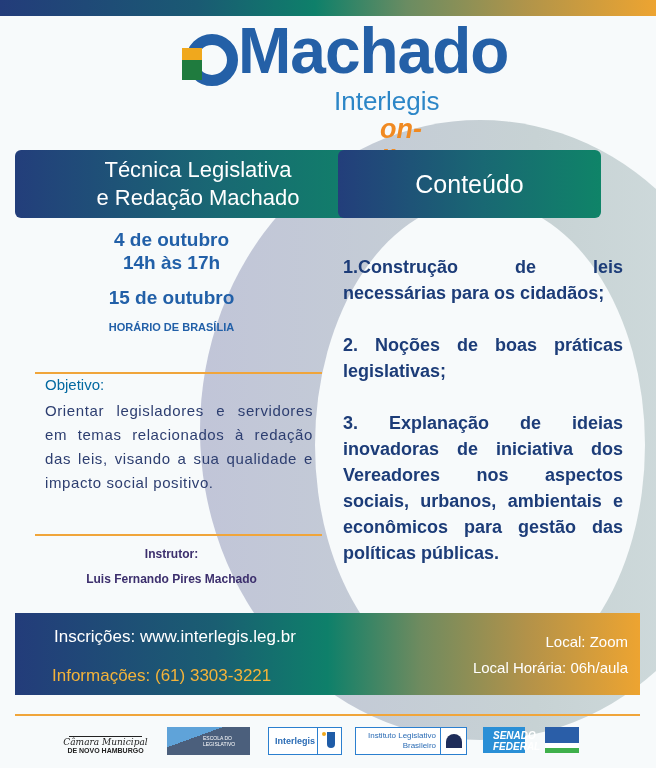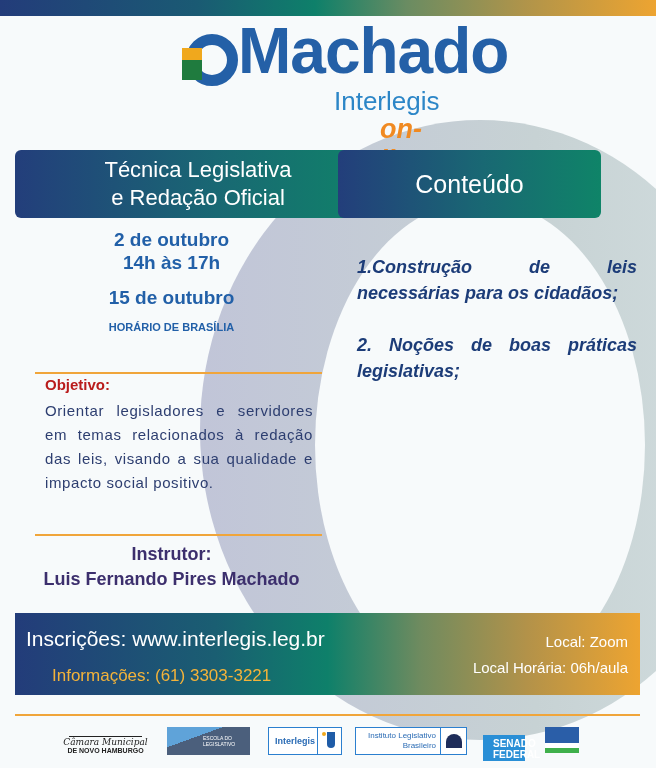--- a/index.html
+++ b/index.html
@@ -21,75 +21,75 @@
   .hdr { position: absolute; height: 68px; border-radius: 6px; color: #fff; text-align: center;
     background: linear-gradient(90deg, #233e7b 0%, #196873 55%, #0f8468 100%); }
   .hdr-left { left: 15px; top: 150px; width: 366px; font-size: 22px; line-height: 28px; padding-top: 6px; }
   .hdr-right { left: 338px; top: 150px; width: 263px; font-size: 25px; line-height: 68px; }
   .dates { position: absolute; left: 15px; top: 228px; width: 313px; text-align: center; color: #2260a8; font-weight: bold; }
   .date-line { font-size: 19px; line-height: 23px; }
   .gap { height: 12px; }
   .tz { font-size: 11px; margin-top: 12px; }
   .hr { position: absolute; left: 35px; width: 287px; height: 2px; background: #f0a53a; }
   .obj { position: absolute; left: 45px; top: 376px; width: 268px; color: #2d3e70; }
-  .obj-title { font-size: 15px; font-weight: bold; color: #b91c1c; margin-bottom: 6px; }
+  .obj-title { font-size: 15px; font-weight: normal; color: #0369a1; margin-bottom: 6px; }
   .obj-text { font-size: 15px; line-height: 24px; text-align: justify; letter-spacing: 0.6px; }
-  .instr { position: absolute; left: 15px; top: 542px; width: 313px; text-align: center; color: #3c2f6d; font-weight: bold; font-size: 18px; line-height: 25px; }
-  .content { position: absolute; left: 357px; top: 254px; width: 280px; color: #1c3c78; font-weight: bold; font-size: 18px; line-height: 26px; text-align: justify; font-style: italic; }
+  .instr { position: absolute; left: 15px; top: 542px; width: 313px; text-align: center; color: #3c2f6d; font-weight: bold; font-size: 12px; line-height: 25px; }
+  .content { position: absolute; left: 343px; top: 254px; width: 280px; color: #1c3c78; font-weight: bold; font-size: 18px; line-height: 26px; text-align: justify; }
   .content p { margin-bottom: 26px; }
   .footer { position: absolute; left: 15px; top: 613px; width: 625px; height: 82px;
     background: linear-gradient(90deg, #233c7a 0%, #1a5e72 32%, #0e806a 50%, #708b5f 65%, #b39249 82%, #eda431 100%); }
-  .f-insc { position: absolute; left: 11px; top: 14px; color: #fff; font-size: 21px; }
+  .f-insc { position: absolute; left: 39px; top: 14px; color: #fff; font-size: 17px; }
   .f-info { position: absolute; left: 37px; top: 53px; color: #f3b33a; font-size: 17px; }
   .f-local { position: absolute; right: 12px; top: 20px; color: #fff; font-size: 15px; }
   .f-carga { position: absolute; right: 12px; top: 46px; color: #fff; font-size: 15px; }
   .hr-bottom { position: absolute; left: 15px; top: 714px; width: 625px; height: 2px; background: #f0a53a; }
   .logos { position: absolute; top: 727px; height: 28px; }
   .lg-camara { left: 63px; width: 85px; font-size: 7px; text-align: center; color: #222; }
   .lg-camara .sky { height: 10px; border-bottom: 1px solid #222; margin: 0 6px; }
   .lg-camara .script { font-family: "DejaVu Serif", serif; font-style: italic; font-size: 9px; line-height: 10px; }
   .lg-camara .city { font-weight: bold; font-size: 7px; line-height: 8px; }
   .lg-escola { left: 167px; width: 83px; background: linear-gradient(160deg, #5fa3d9 0 35%, #4b5f7c 35% 100%); color: #fff; font-size: 5px; padding: 8px 0 0 36px; line-height: 6px; }
   .lg-interlegis { left: 268px; width: 74px; border: 1px solid #2b7fcf; background: #fff; color: #2b6cb5; font-size: 9px; font-weight: bold; padding: 8px 0 0 6px; }
   .lg-interlegis .mark { position: absolute; right: 0; top: 0; width: 24px; height: 26px; border-left: 1px solid #2b7fcf; }
   .lg-interlegis .mark::before { content: ""; position: absolute; left: 9px; top: 4px; width: 8px; height: 16px; border-radius: 0 0 4px 4px; background: #1f5ca7; }
   .lg-interlegis .mark::after { content: ""; position: absolute; left: 4px; top: 4px; width: 4px; height: 4px; border-radius: 50%; background: #f0a81d; }
   .lg-ilb { left: 355px; width: 112px; border: 1px solid #2b7fcf; background: #fff; color: #2b6cb5; font-size: 8px; padding: 3px 30px 0 3px; text-align: right; line-height: 10px; }
   .lg-ilb .mark { position: absolute; right: 0; top: 0; width: 26px; height: 26px; border-left: 1px solid #2b7fcf; }
   .lg-ilb .mark::before { content: ""; position: absolute; left: 5px; top: 6px; width: 16px; height: 14px; border-radius: 8px 8px 0 0; background: #1f2d5a; }
   .lg-senado { left: 483px; width: 96px; color: #fff; font-size: 10px; font-weight: bold; line-height: 11px; }
-  .lg-senado .txt { position: absolute; left: 0; top: 8px; width: 42px; height: 26px; background: #2a8fd6; padding: 3px 0 0 10px; }
+  .lg-senado .txt { position: absolute; left: 0; top: 0; width: 42px; height: 26px; background: #2a8fd6; padding: 3px 0 0 10px; font-style: italic; }
   .lg-senado .pic { position: absolute; left: 62px; top: 0; width: 34px; height: 26px; background: linear-gradient(180deg, #2a5ea8 0 60%, #fff 60% 80%, #3fb04b 80% 100%); }
 </style>
 </head>
 <body>
 
 <div class="topbar"></div>
 <div class="ring"></div>
 <div class="ring-inner"></div>
 
 <div class="logo">
   <div class="logo-o"></div>
   <div class="logo-o-yellow"></div>
   <div class="logo-o-green"></div>
   <div class="logo-word">Machado</div>
   <div class="logo-sub">Interlegis</div>
   <div class="logo-online">on-line</div>
 </div>
 
 <div class="hdr hdr-left">
   <div>Técnica Legislativa</div>
-  <div>e Redação Oficial</div>
+  <div>e Redação Machado</div>
 </div>
 <div class="hdr hdr-right">
   <span>Conteúdo</span>
 </div>
 
 <div class="dates">
-  <div class="date-line">2 de outubro</div>
+  <div class="date-line">4 de outubro</div>
   <div class="date-line">14h às 17h</div>
   <div class="gap"></div>
   <div class="date-line">15 de outubro</div>
   <div class="tz">HORÁRIO DE BRASÍLIA</div>
 </div>
 
 <div class="hr" style="top:372px;"></div>
 
 <div class="obj">
   <div class="obj-title">Objetivo:</div>
@@ -99,20 +99,21 @@
 <div class="hr" style="top:534px;"></div>
 
 <div class="instr">
   <div>Instrutor:</div>
   <div>Luis Fernando Pires Machado</div>
 </div>
 
 <div class="content">
   <p>1.Construção de leis necessárias para os cidadãos;</p>
   <p>2. Noções de boas práticas legislativas;</p>
+  <p>3. Explanação de ideias inovadoras de iniciativa dos Vereadores nos aspectos sociais, urbanos, ambientais e econômicos para gestão das políticas públicas.</p>
 </div>
 
 <div class="footer">
   <div class="f-insc">Inscrições: www.interlegis.leg.br</div>
   <div class="f-info">Informações: (61) 3303-3221</div>
   <div class="f-local">Local: Zoom</div>
   <div class="f-carga">Local Horária: 06h/aula</div>
 </div>
 
 <div class="hr-bottom"></div>

